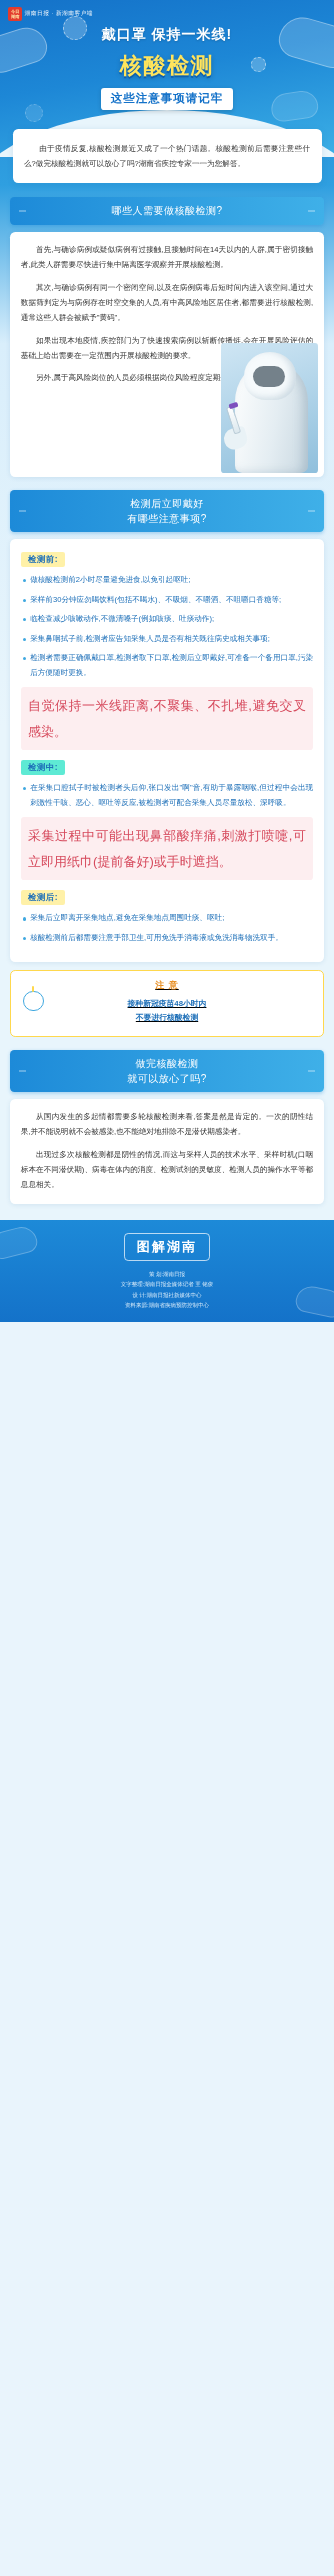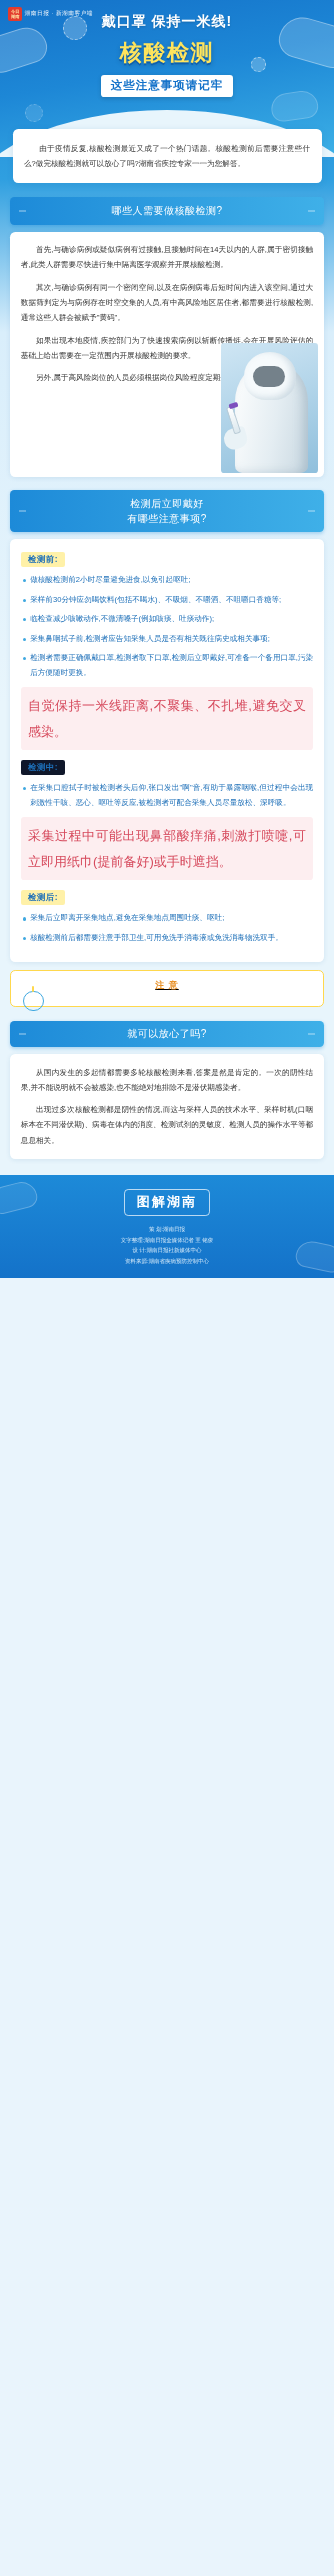--- a/index.html
+++ b/index.html
@@ -71,21 +71,21 @@
     border-radius: 50%;
     background: rgba(255,255,255,.22);
     border: 1px dashed rgba(255,255,255,.5);
   }
   .v1 { width: 24px; height: 24px; top: 15.7px; left: 63px; }
   .v2 { width: 14.6px; height: 14.6px; top: 57px; right: 68px; }
   .v3 { width: 18px; height: 18px; top: 104px; left: 25px; opacity: .55;}
 
   .title-wrap {
     position: absolute;
-    top: 11px; left: 0; right: 0;
+    top: 24px; left: 0; right: 0;
     text-align: center;
     z-index: 5;
   }
   .t-line1 {
     display: inline-block;
     color: #ffffff;
     font-size: 14px;
     font-weight: bold;
     letter-spacing: 1px;
     padding: 2.1px 7.3px;
@@ -243,21 +243,21 @@
     display: inline-block;
     background: #fff1a8;
     color: #1d6fb8;
     font-size: 8.4px;
     font-weight: bold;
     padding: 2.1px 7.3px;
     border-radius: 2.1px;
     margin: 2.1px 0 6.3px 0;
     letter-spacing: 0.5px;
   }
-  .tip-label.mid { background: #0f172a; }
+  .tip-label.mid { background: #5eead4; }
   .bullets {
     list-style: none;
     padding: 0 0 0 1px;
   }
   .bullets li {
     position: relative;
     padding-left: 8.4px;
     font-size: 7.6px;
     line-height: 1.95;
     color: #1d6fb8;
@@ -444,24 +444,27 @@
       <li>核酸检测前后都需要注意手部卫生,可用免洗手消毒液或免洗消毒物洗双手。</li>
     </ul>
   </div>
 
   <div class="notice">
     <div class="notice-icon">
       <div class="ring"></div>
       <div class="ray"></div>
     </div>
     <div class="notice-title">注 意</div>
+    <div class="notice-body" style="white-space:pre-line;">接种新冠疫苗48小时内
+不要进行核酸检测</div>
   </div>
 
   <div class="sec-head two-line">
     <span class="deco-l"></span>
+    <div>做完核酸检测</div>
     <div>就可以放心了吗?</div>
     <span class="deco-r"></span>
   </div>
 
   <div class="card">
     <p>从国内发生的多起情都需要多轮核酸检测来看,答案是然是肯定的。一次的阴性结果,并不能说明就不会被感染,也不能绝对地排除不是潜伏期感染者。</p>
     <p>出现过多次核酸检测都是阴性的情况,而这与采样人员的技术水平、采样时机(口咽标本在不同潜伏期)、病毒在体内的消度、检测试剂的灵敏度、检测人员的操作水平等都息息相关。</p>
   </div>
 
   <div class="footer">

